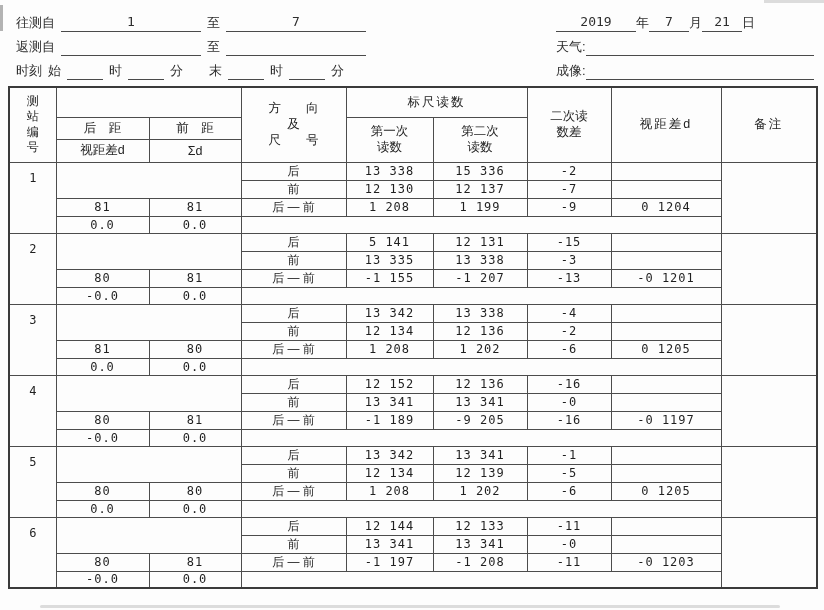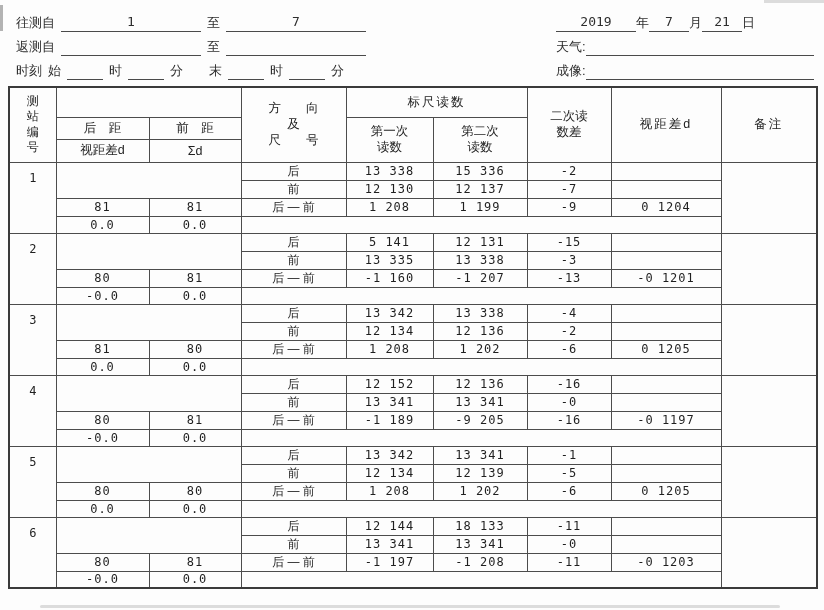--- a/index.html
+++ b/index.html
@@ -180,21 +180,21 @@
         <td>前</td>
         <td class="num">13 335</td>
         <td class="num">13 338</td>
         <td class="num">-3</td>
         <td class="num"></td>
       </tr>
       <tr>
         <td class="num">80</td>
         <td class="num">81</td>
         <td>后 — 前</td>
-        <td class="num">-1 160</td>
+        <td class="num">-1 155</td>
         <td class="num">-1 207</td>
         <td class="num">-13</td>
         <td class="num">-0 1201</td>
       </tr>
       <tr>
         <td class="num">-0.0</td>
         <td class="num">0.0</td>
         <td colspan="5"></td>
       </tr>
 
@@ -292,21 +292,21 @@
         <td class="num">0.0</td>
         <td class="num">0.0</td>
         <td colspan="5"></td>
       </tr>
 
       <tr>
         <td class="st sep" rowspan="4">6</td>
         <td class="sep" colspan="2" rowspan="2"></td>
         <td class="sep">后</td>
         <td class="num sep">12 144</td>
-        <td class="num sep">18 133</td>
+        <td class="num sep">12 133</td>
         <td class="num sep">-11</td>
         <td class="num sep"></td>
         <td class="sep" rowspan="4"></td>
       </tr>
       <tr>
         <td>前</td>
         <td class="num">13 341</td>
         <td class="num">13 341</td>
         <td class="num">-0</td>
         <td class="num"></td>

